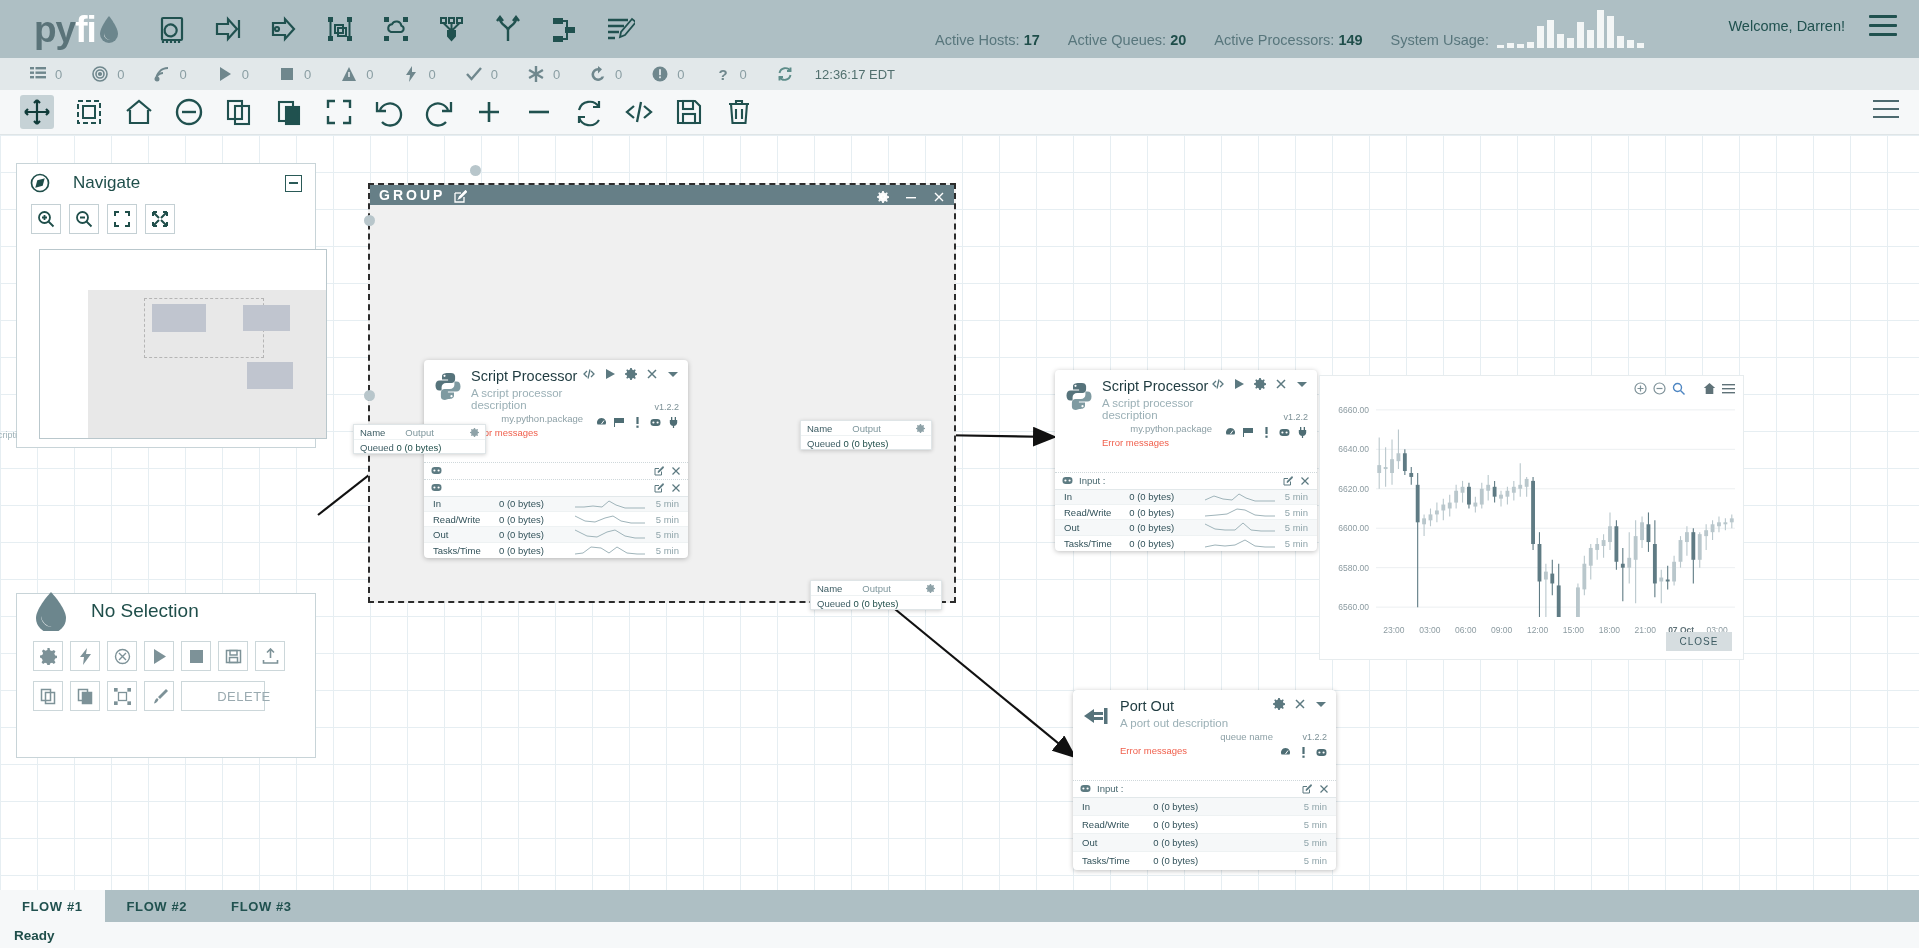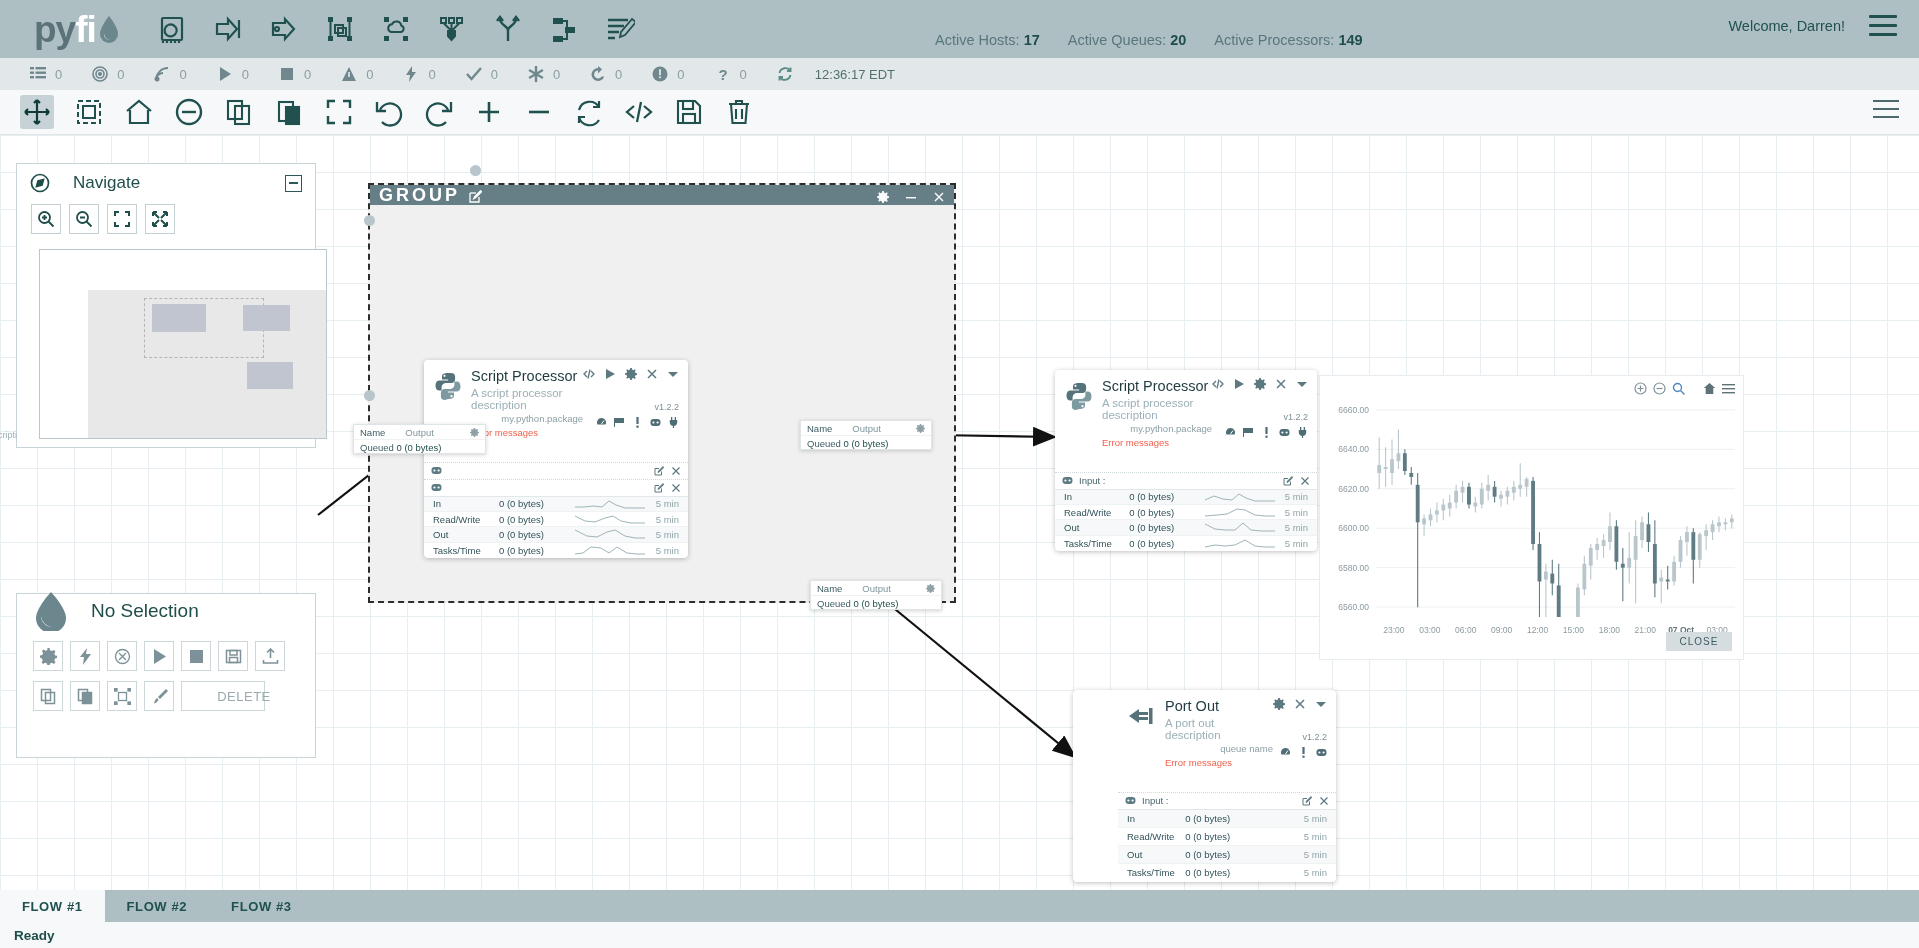--- a/index.html
+++ b/index.html
@@ -139,21 +139,21 @@
 
   
   #group{
     position:absolute; left:368px; top:48px; width:588px; height:420px;
     border:2px dashed #2c2c2c; background:#f0f0f0;
   }
   #group-head{
     height:20px; background:#667f87; display:flex; align-items:center;
     padding:0 9px; color:#fff;
   }
-  #group-title{ font-size:18px; font-weight:bold; letter-spacing:3px;}
+  #group-title{ font-size:14px; font-weight:bold; letter-spacing:3px;}
   #group-head .ghi{ width:13px;height:13px;margin-left:9px;color:#fff;}
   #group-ctrls{ margin-left:auto; display:flex; gap:16px; align-items:center;}
   #group-ctrls span{ width:12px;height:12px;color:#fff;display:block;}
   .handle{
     position:absolute; width:11px;height:11px;border-radius:50%;
     background:#b8c6cb;
   }
 
   
   .node{
@@ -339,20 +339,40 @@
           <path d="M3 6h20M3 12h16M3 18h11M3 24h7"></path>
           <path d="M27 5l-11 13 -1 5 5-2 11-13z" stroke-width="1.8"></path>
         </svg>
       </span>
   </div>
 
   <div id="stats">
     <span><span>Active Hosts:</span> <b>17</b></span>
     <span><span>Active Queues:</span> <b>20</b></span>
     <span><span>Active Processors:</span> <b>149</b></span>
+    <span style="display:flex;align-items:flex-end;gap:4px;">
+        <span>System Usage:</span>
+        <span id="sysbars">
+          <i style="height: 3px;"></i>
+          <i style="height: 5px;"></i>
+          <i style="height: 4px;"></i>
+          <i style="height: 6px;"></i>
+          <i style="height: 22px;"></i>
+          <i style="height: 28px;"></i>
+          <i style="height: 14px;"></i>
+          <i style="height: 10px;"></i>
+          <i style="height: 26px;"></i>
+          <i style="height: 18px;"></i>
+          <i style="height: 38px;"></i>
+          <i style="height: 32px;"></i>
+          <i style="height: 12px;"></i>
+          <i style="height: 8px;"></i>
+          <i style="height: 5px;"></i>
+        </span>
+      </span>
   </div>
 
   <div id="welcome">Welcome, Darren!</div>
   <div id="hamburger">
       <i></i>
       <i></i>
       <i></i>
     </div>
 </div>
 
@@ -911,21 +931,21 @@
           <span class="mspark">
             <svg width="70" height="12" viewBox="0 0 70 12">
               <polyline points="0,10 10,8 20,9 30,8 40,3 50,9 60,10 70,10" fill="none" stroke="#9fb4ba" stroke-width="1"></polyline>
             </svg>
           </span>
           <span class="mtime">5 min</span>
         </div>
     </div>
   </div>
 
-  <div class="node" id="node3" style="left:1073px;top:555px;width:263px;padding-left:45px;">
+  <div class="node" id="node3" style="left:1073px;top:555px;width:263px;">
     <div class="node-head">
       <span class="node-icon">
         <svg viewBox="0 0 30 30">
             <path d="M2 15l10-7v14z" fill="#56737b"></path>
             <rect x="12" y="11" width="9" height="3" fill="#56737b"></rect>
             <rect x="12" y="16" width="9" height="3" fill="#56737b"></rect>
             <rect x="22" y="7" width="3.5" height="16" fill="#56737b"></rect>
           </svg>
       </span>
       <div class="node-headtext">

